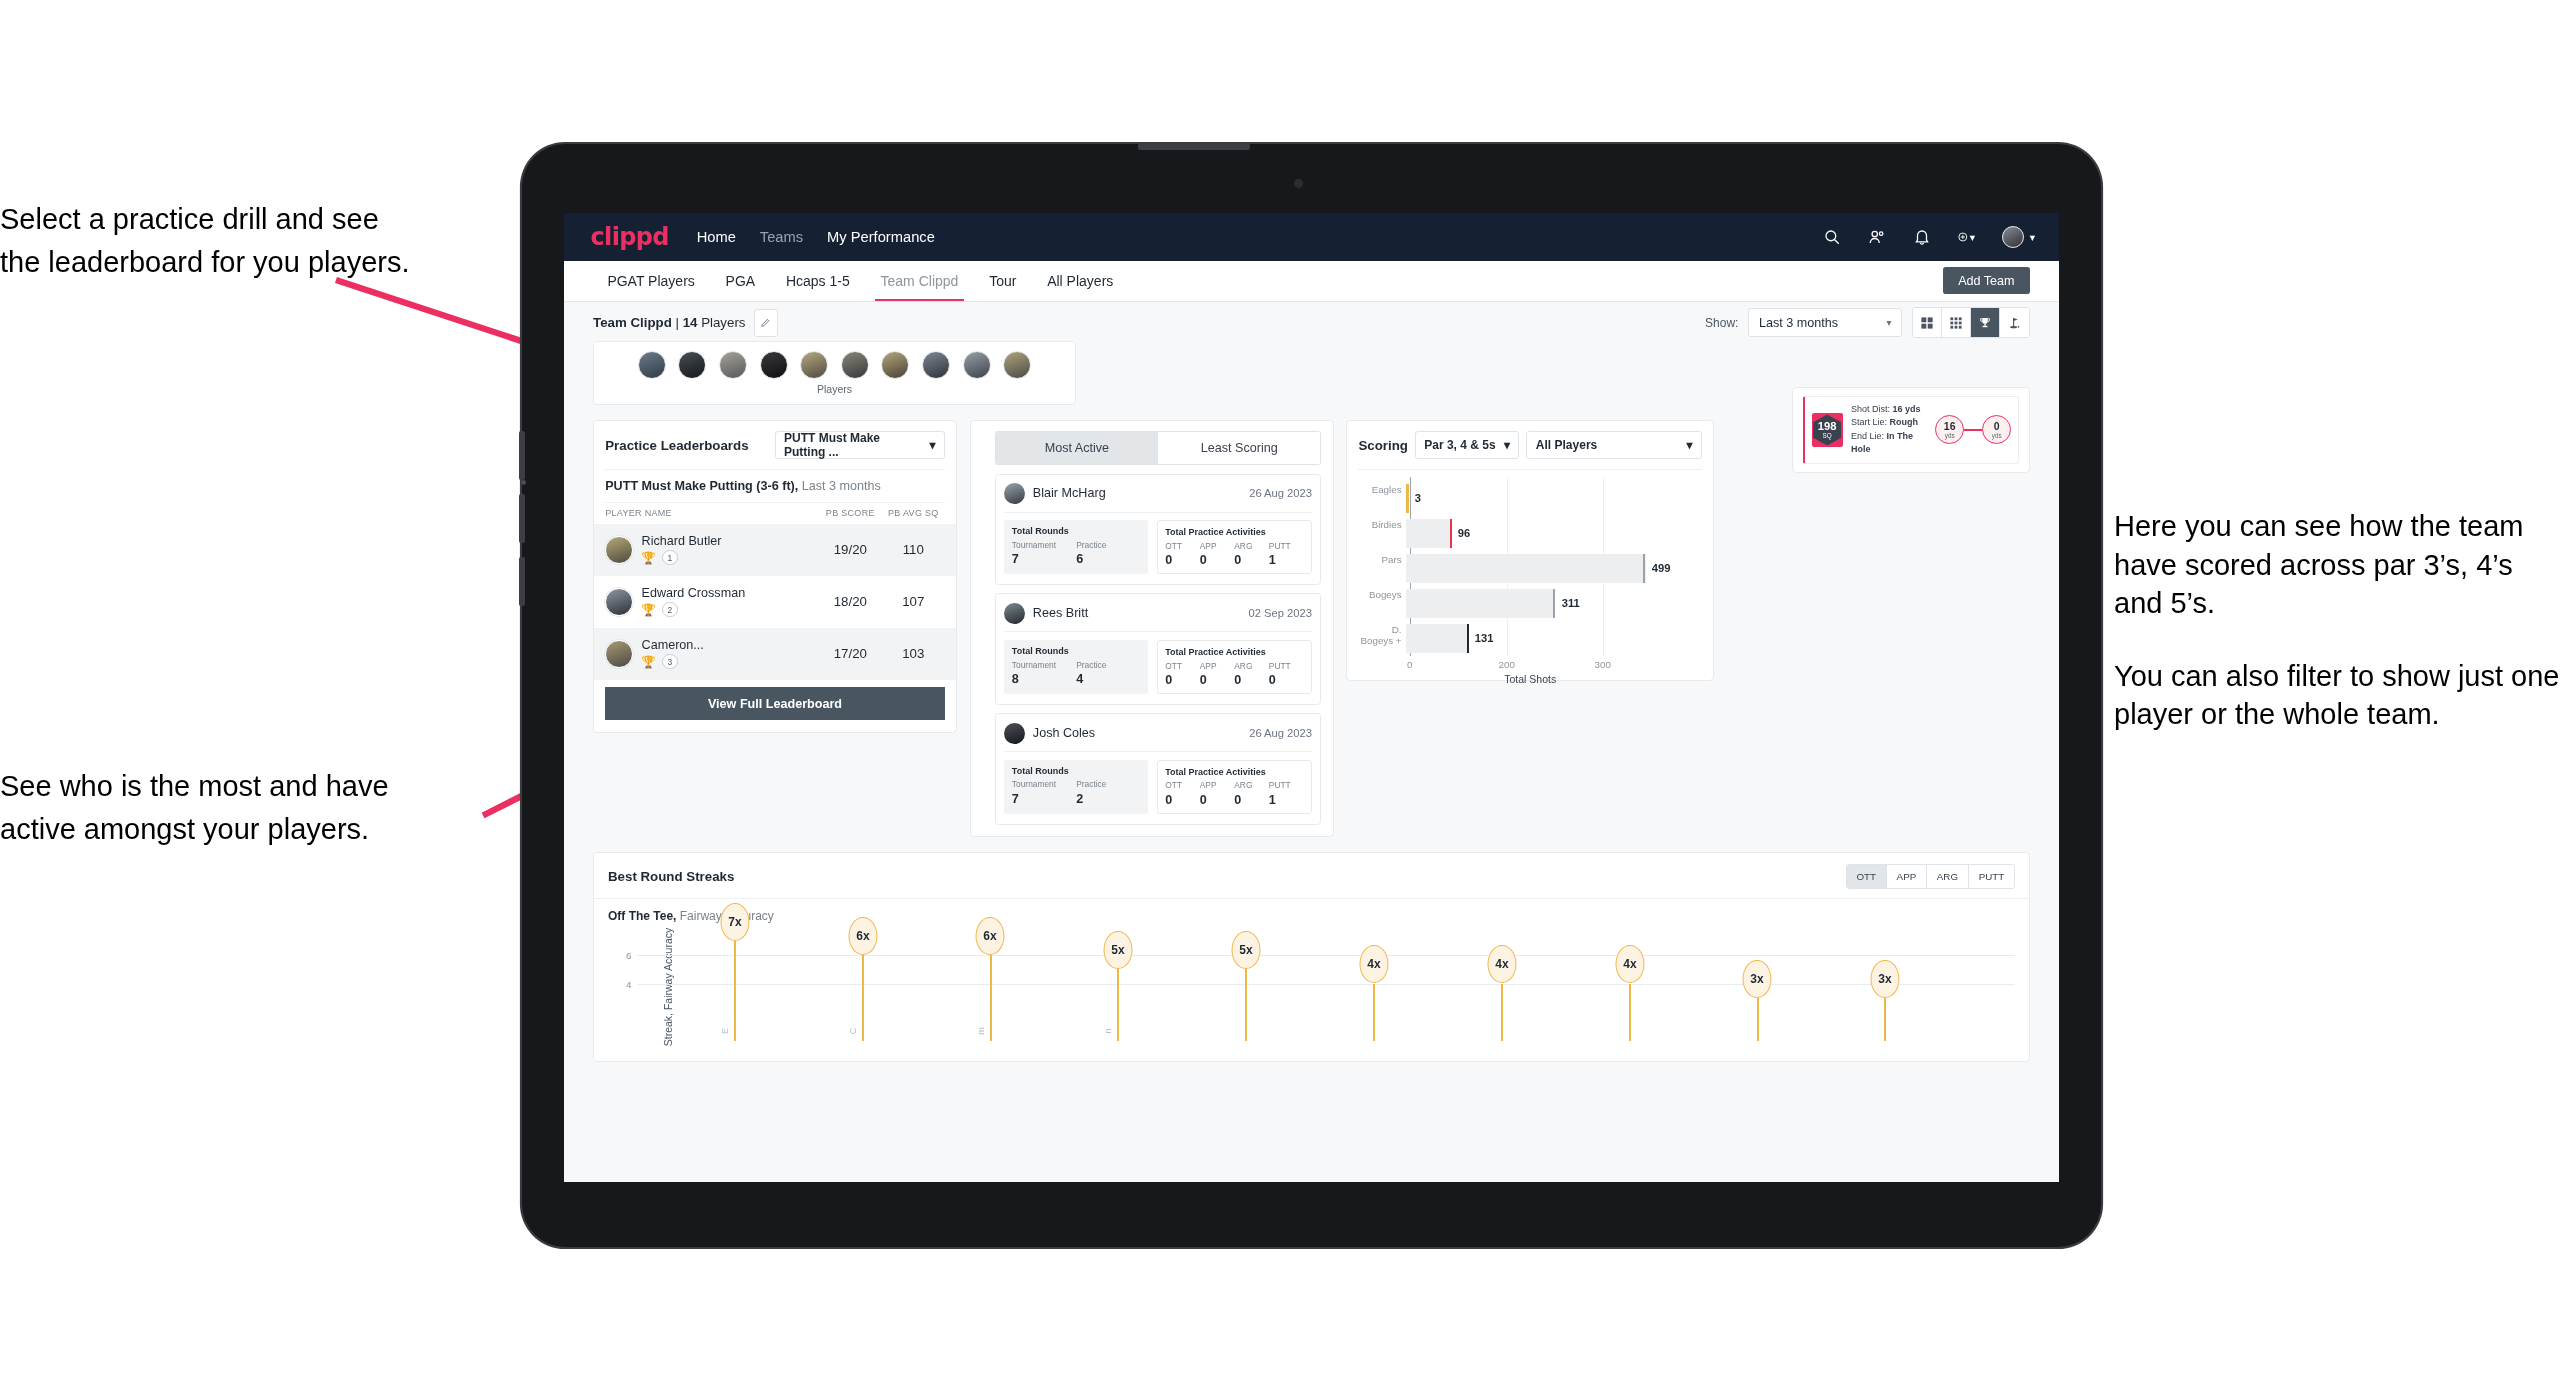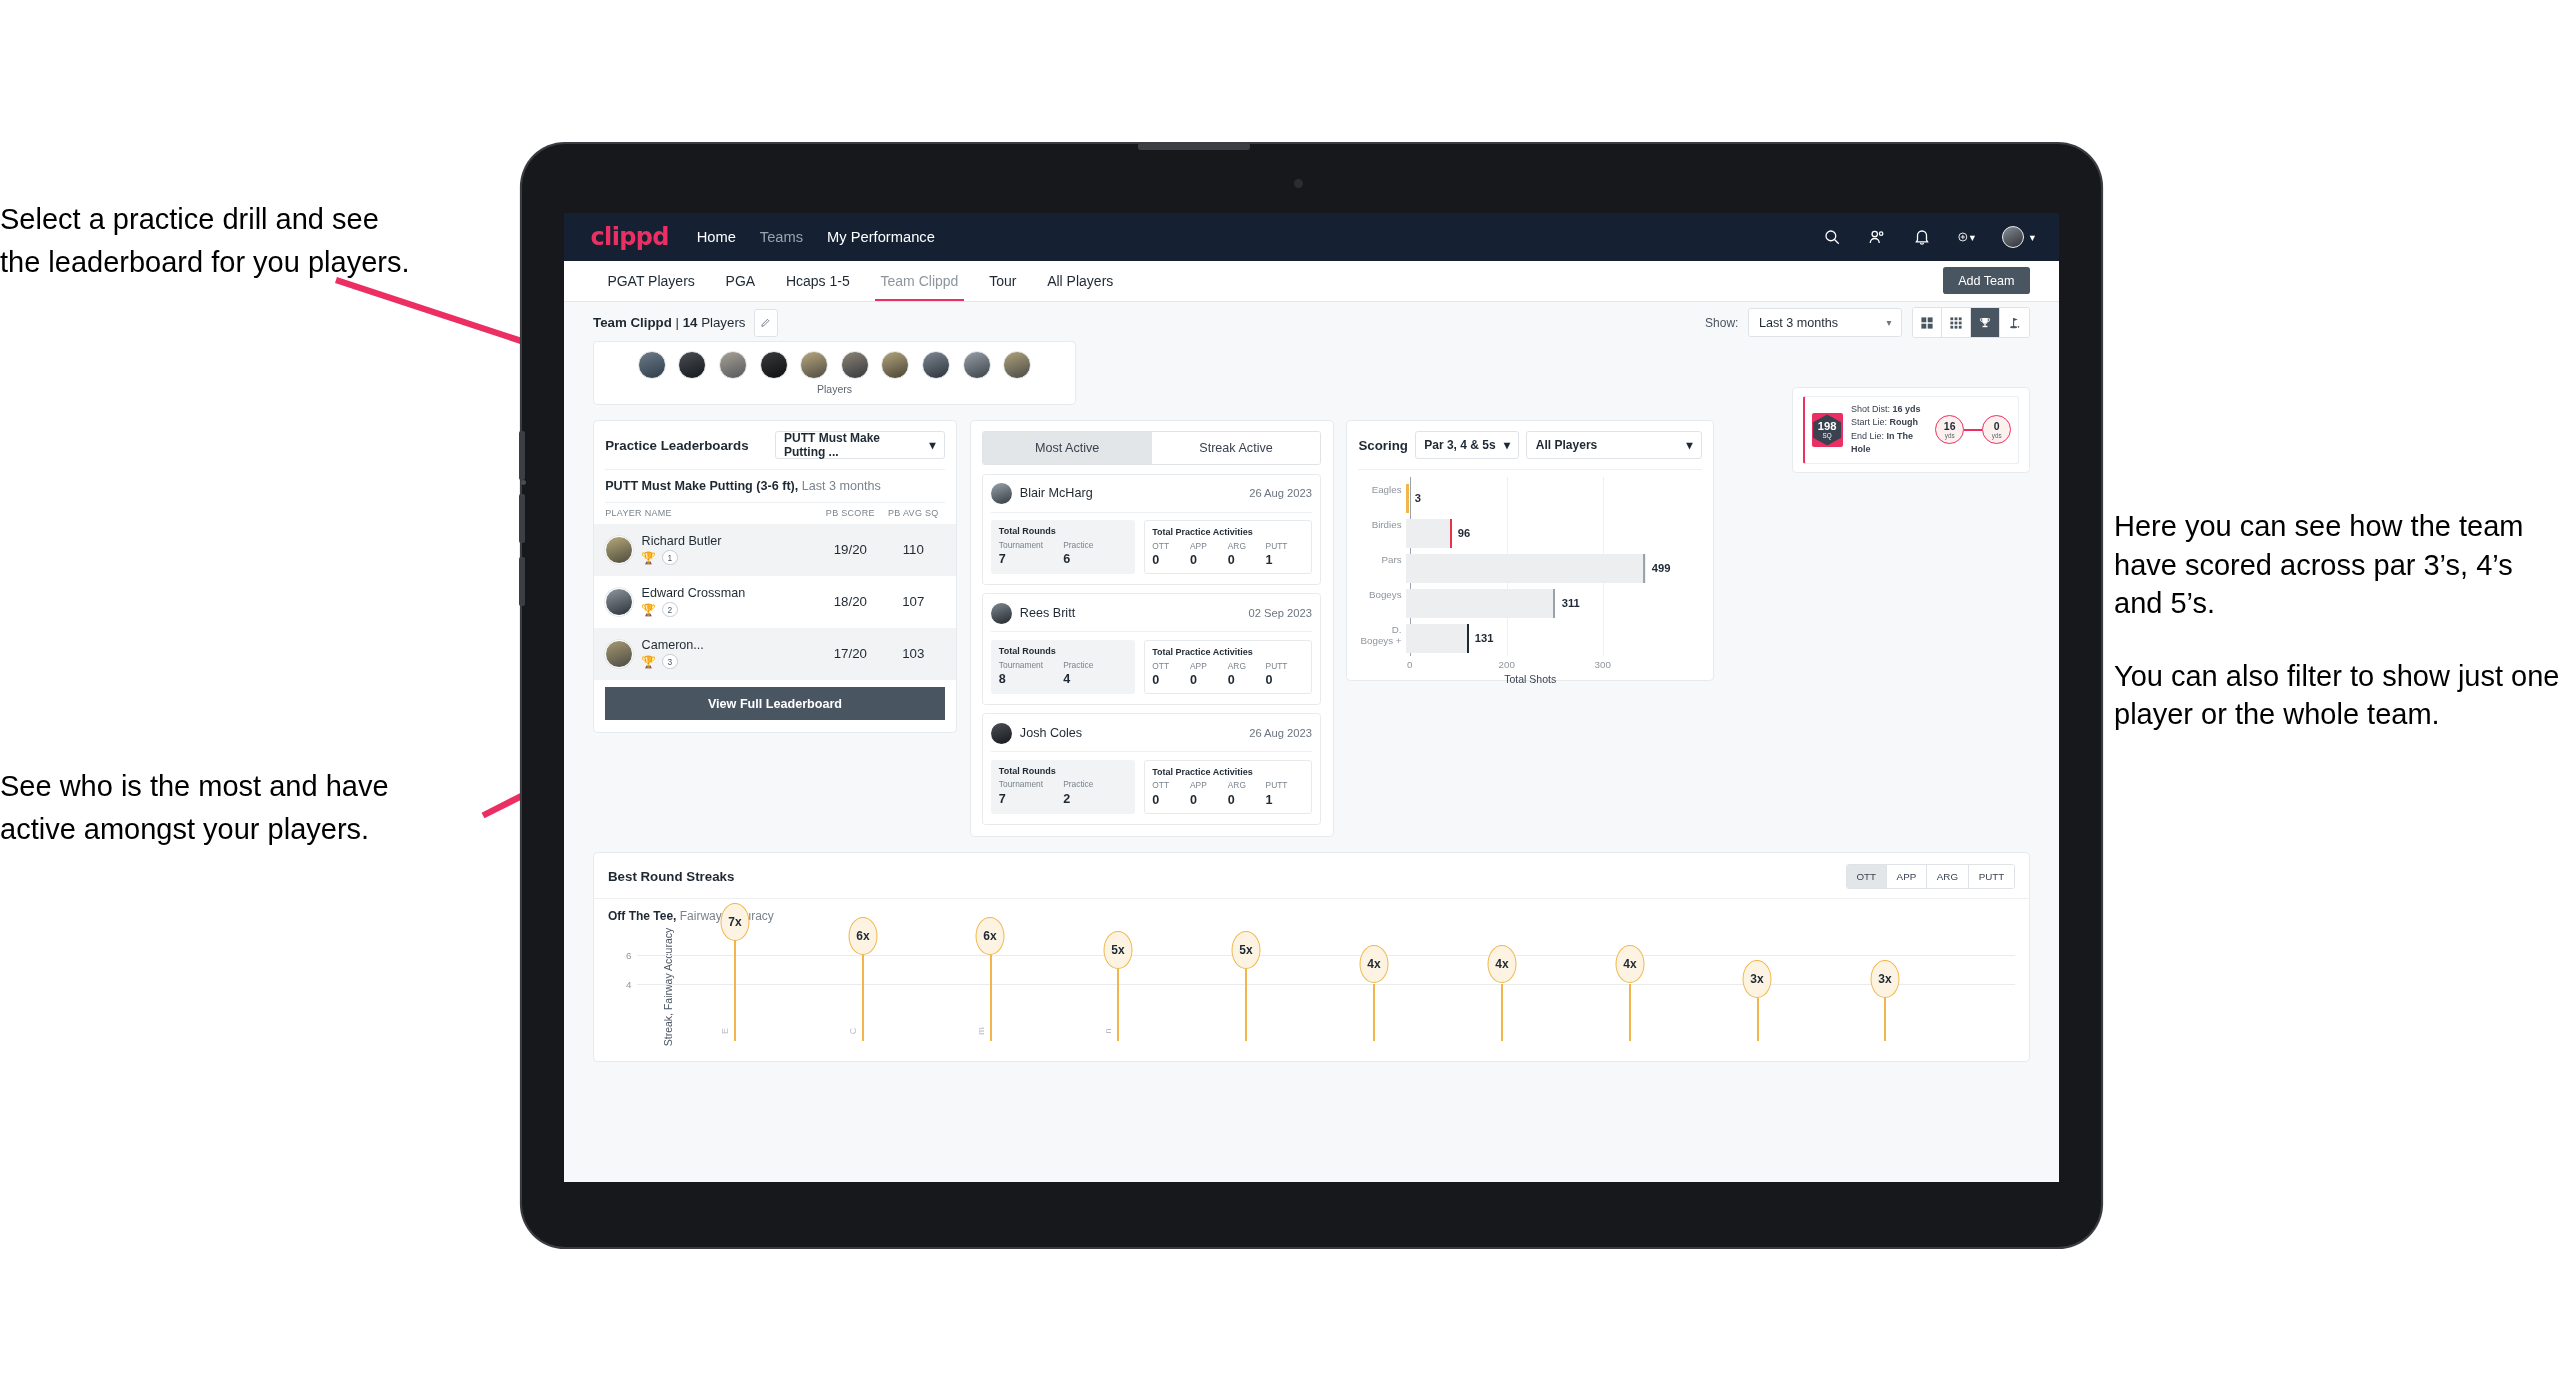--- a/index.html
+++ b/index.html
@@ -183,21 +183,21 @@
     display: flex; flex-direction: column; align-items: center; justify-content: center; line-height:1;
   }
   .dist-circle .v { font-size: 10.5px; font-weight: 700; color: #1f2933; }
   .dist-circle .u { font-size: 6.3px; color: #5c656f; margin-top: 1.4px; }
   .dist-link { width: 18px; height: 2.1px; background: #ec2f63; }
 
   
   #panels { display: flex; gap: 12.6px; padding: 15.4px 29px 0 29px; align-items: flex-start; }
   .panel { background: #ffffff; border: 0.7px solid #e7eaed; border-radius: 4.2px; }
   #panel-leaderboard { width: 364px; }
-  #panel-active { width: 364px; }
+  #panel-active { width: 364px; padding-left: 13px; }
   #panel-scoring { width: 368px; }
 
   .panel-head { display: flex; align-items: center; padding: 9.8px 11.2px; gap: 26px; }
   .panel-title { font-size: 13.3px; font-weight: 700; color: #1f2933; white-space: nowrap; }
   .panel-sel {
     margin-left: auto;
     background: #ffffff; border: 0.7px solid #dfe3e7; border-radius: 2.8px;
     height: 28px; display: flex; align-items: center; justify-content: space-between;
     padding: 0 8.4px; font-size: 12px; font-weight: 700; color: #1f2933; gap: 7px;
   }
@@ -557,21 +557,21 @@
             <span class="lb-v">17/20</span>
             <span class="lb-v">103</span>
           </div>
 
           <div class="full-lb-btn">View Full Leaderboard</div>
         </div>
 
         <div class="panel" id="panel-active">
           <div class="act-tabs">
             <div class="act-tab active">Most Active</div>
-            <div class="act-tab">Streak Active</div>
+            <div class="act-tab">Least Scoring</div>
           </div>
 
           <div class="act-card">
             <div class="act-top">
               <span class="act-av" style="background:linear-gradient(160deg,#9aa3ab,#343b42)"></span>
               <span class="act-name">Blair McHarg</span>
               <span class="act-date">26 Aug 2023</span>
             </div>
             <div class="act-hr"></div>
             <div class="act-stats">

